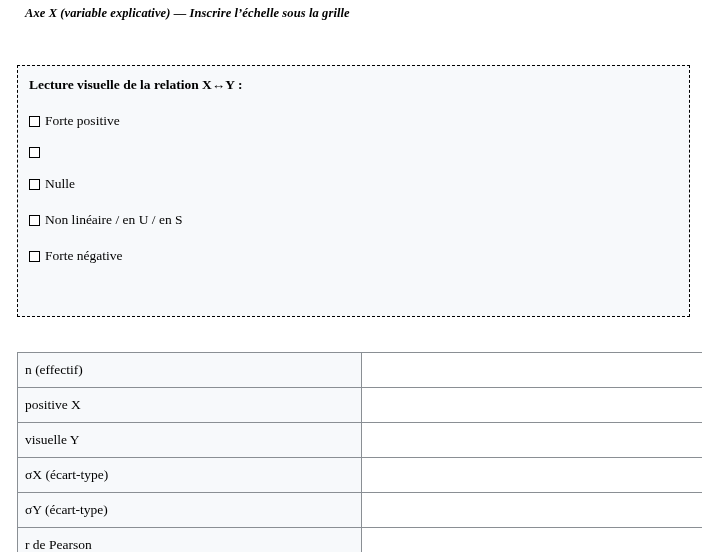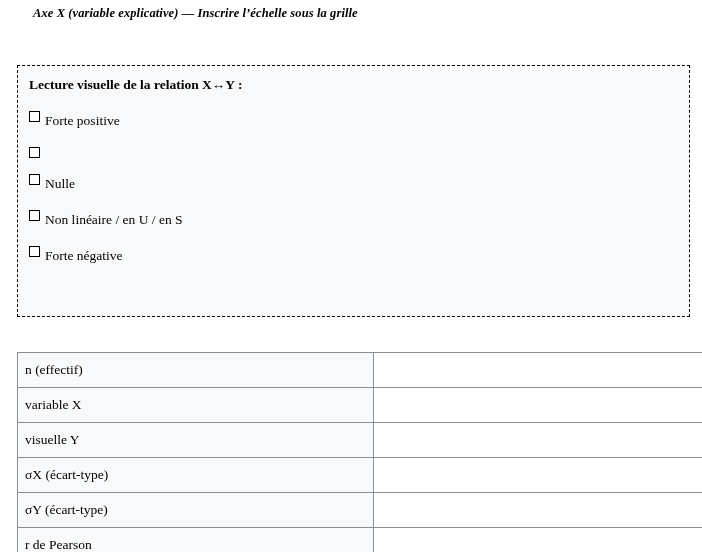--- a/index.html
+++ b/index.html
@@ -23,21 +23,20 @@
   .axis-note {
     position: absolute;
     left: 25px;
     top: 6px;
     font-family: "Liberation Serif", serif;
     font-size: 12.5px;
     font-style: italic;
     font-weight: bold;
     letter-spacing: 0.1px;
     white-space: nowrap;
-    margin-left: 8px;
   }
   .reading-box {
     position: absolute;
     left: 17px;
     top: 65px;
     width: 673px;
     height: 252px;
     box-sizing: border-box;
     border: 1px dashed #000000;
     background: #f7f9fb;
@@ -49,20 +48,21 @@
     font-weight: bold;
     margin: 0 0 0 2px;
     line-height: 20px;
   }
   .option-row {
     font-family: "Liberation Serif", serif;
     font-size: 13.5px;
     line-height: 20px;
     margin: 16px 0 0 2px;
     display: flex;
+    align-items: center;
     white-space: nowrap;
   }
   .checkbox-glyph {
     display: inline-block;
     width: 9px;
     height: 9px;
     border: 1px solid #000000;
     margin-right: 5px;
     background: #ffffff;
     flex: 0 0 auto;
@@ -74,21 +74,21 @@
     width: 673px;
     border-collapse: collapse;
     table-layout: fixed;
   }
   .stats-table td {
     border: 1px solid #8a8f94;
     height: 34px;
     vertical-align: middle;
     font-family: "Liberation Serif", serif;
     font-size: 13.5px;
-    padding: 0 12px 0 7px;
+    padding: 0 0 0 7px;
   }
   .stats-table td.label-cell {
     width: 336px;
     background: #f7f9fb;
   }
   .stats-table td.value-cell {
     width: 337px;
     background: #ffffff;
   }
 </style>
@@ -128,21 +128,21 @@
     </div>
   </div>
 
   <table class="stats-table">
     <tbody>
       <tr>
         <td class="label-cell">n (effectif)</td>
         <td class="value-cell"></td>
       </tr>
       <tr>
-        <td class="label-cell">variable X</td>
+        <td class="label-cell">positive X</td>
         <td class="value-cell"></td>
       </tr>
       <tr>
         <td class="label-cell">visuelle Y</td>
         <td class="value-cell"></td>
       </tr>
       <tr>
         <td class="label-cell">σX (écart-type)</td>
         <td class="value-cell"></td>
       </tr>

